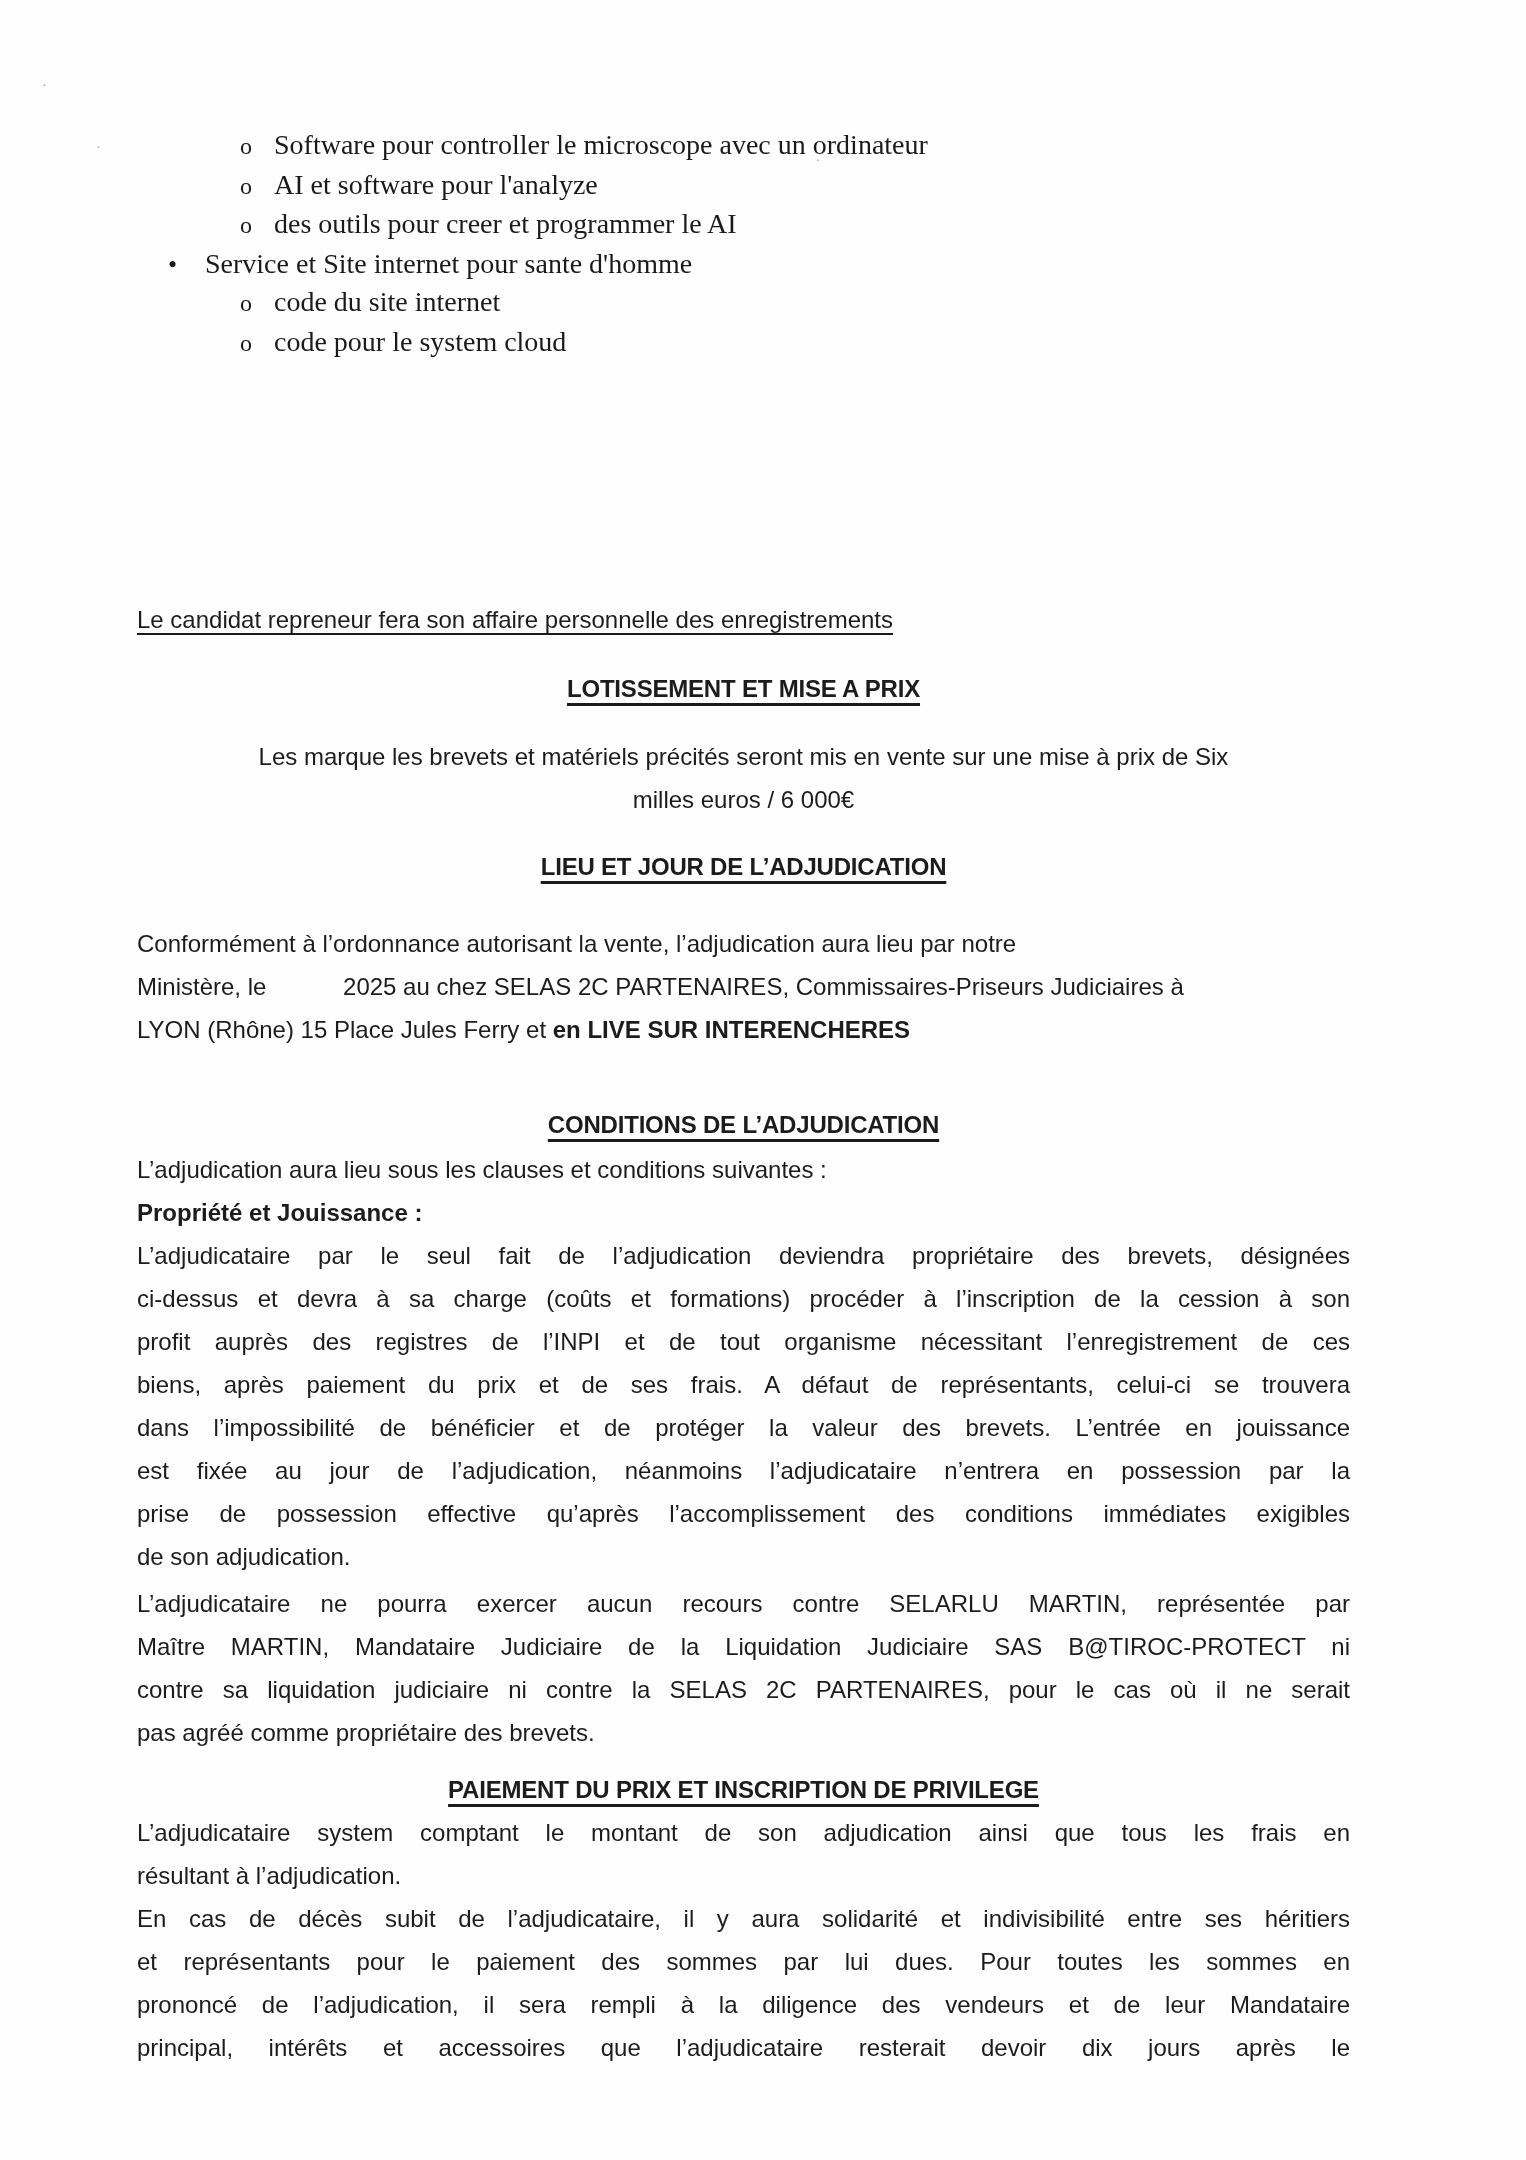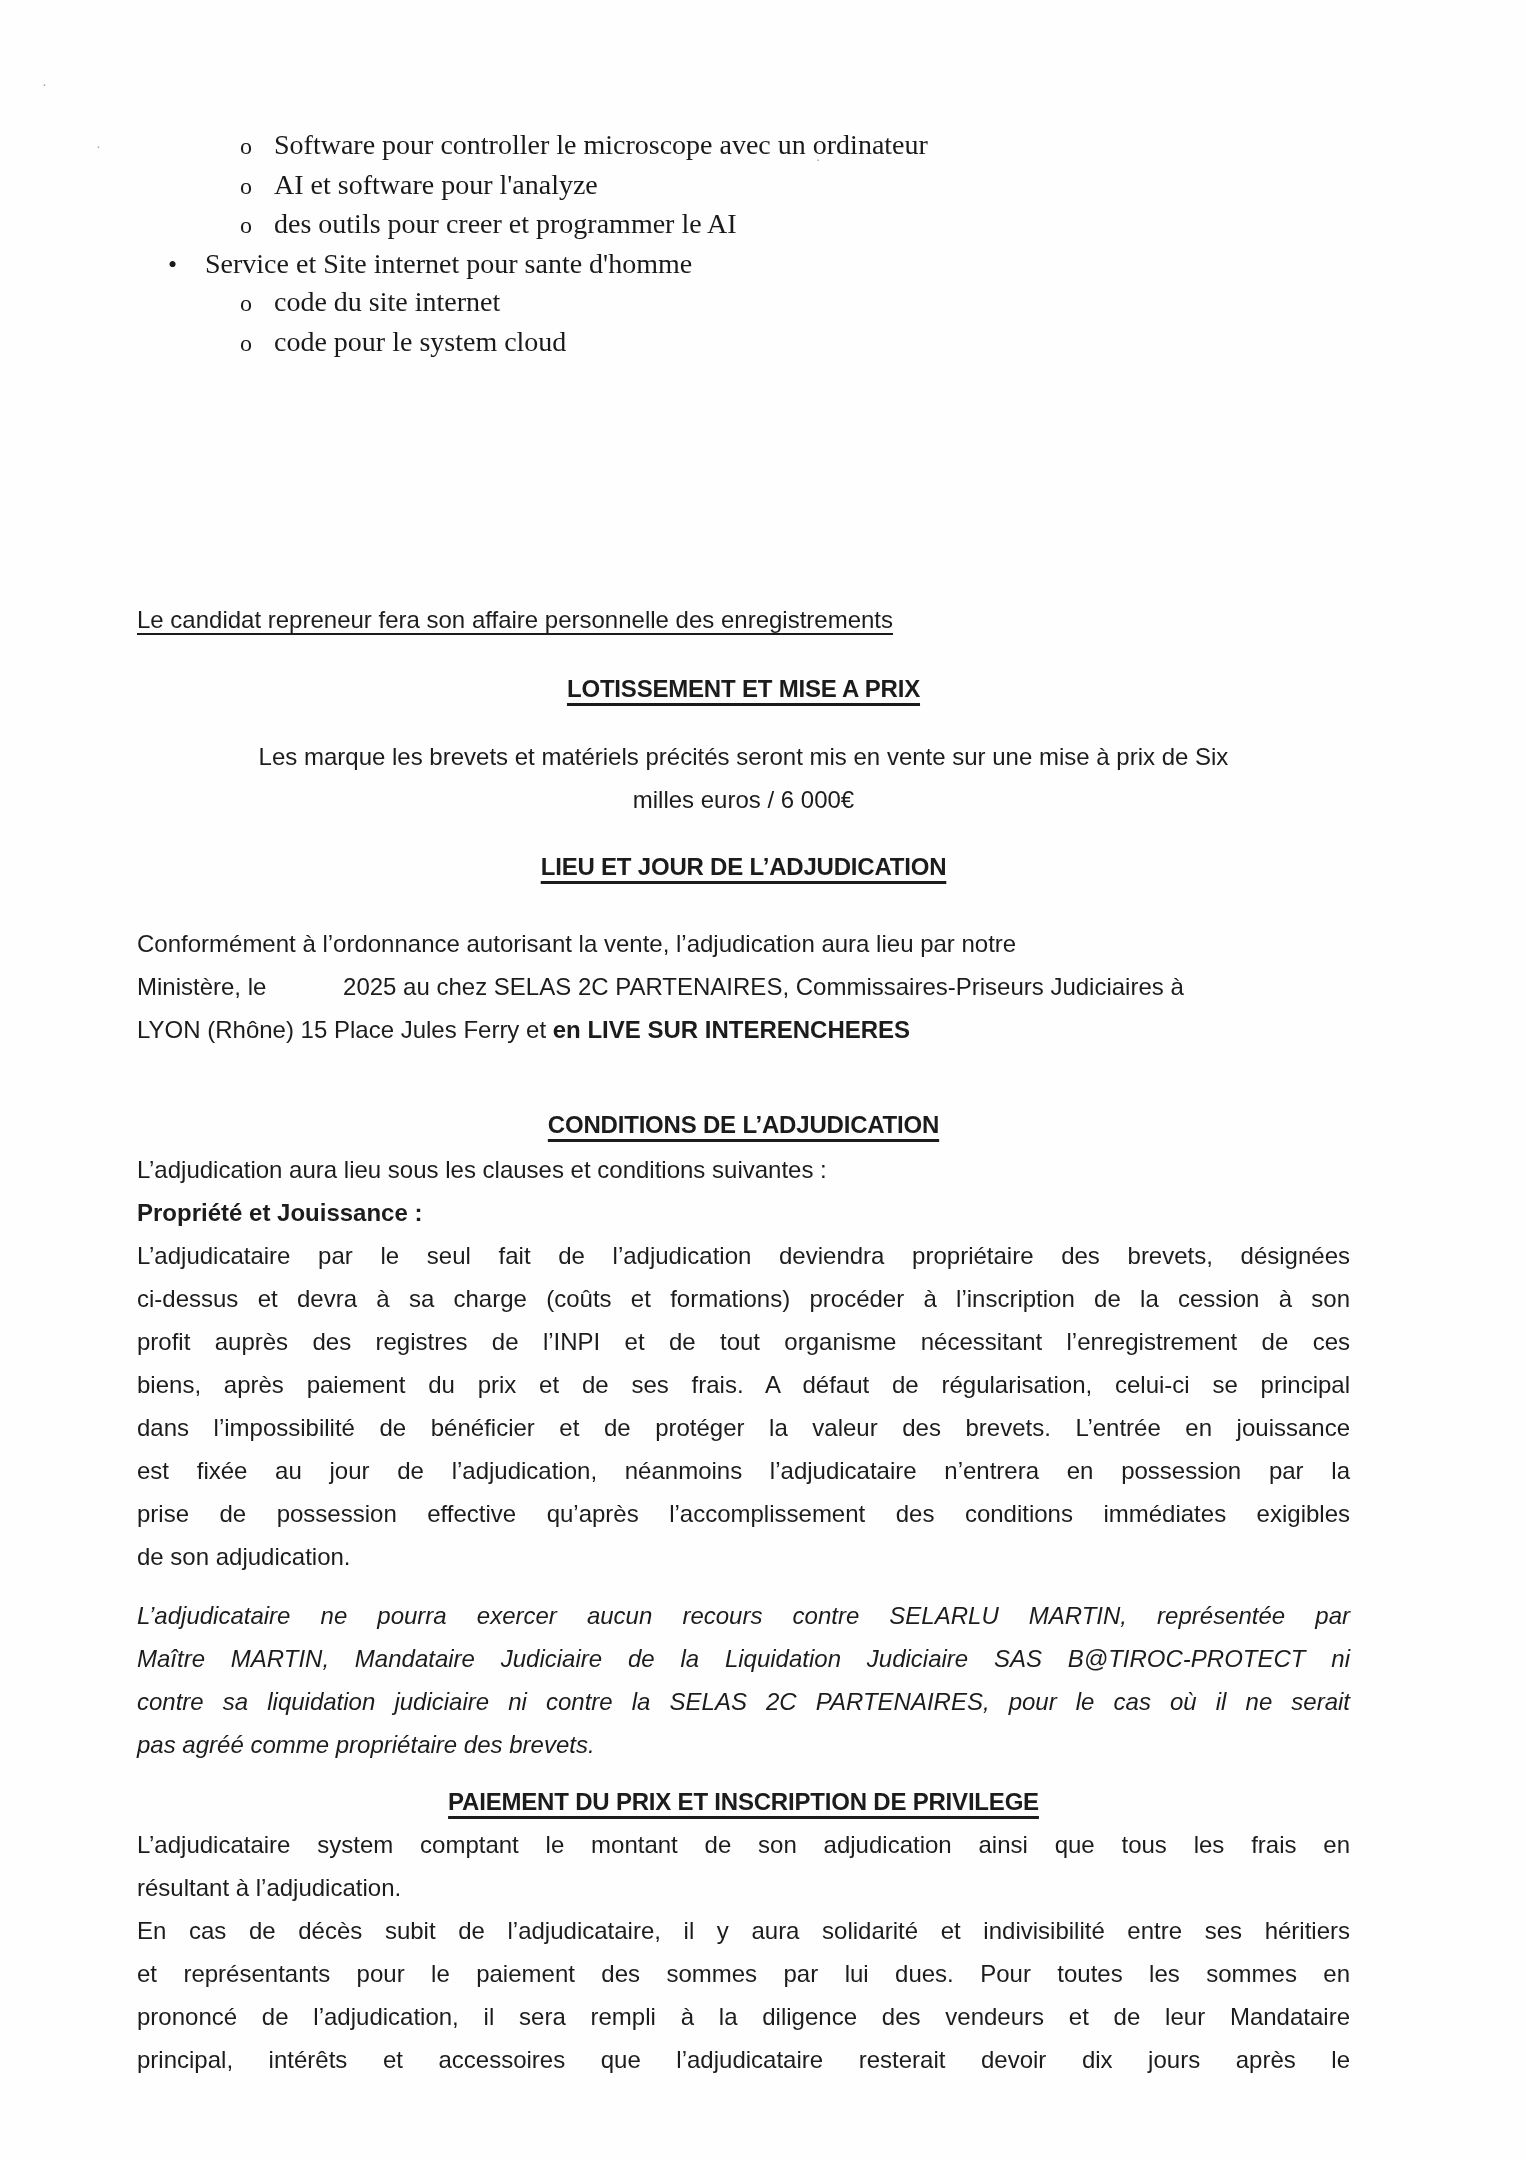--- a/index.html
+++ b/index.html
@@ -93,27 +93,27 @@
       <div class="block" style="margin-top: 2px;">
         <div class="line">L’adjudication aura lieu sous les clauses et conditions suivantes :</div>
       </div>
       <div class="block" style="margin-top: 0px;">
         <div class="line"><b>Propriété et Jouissance :</b></div>
       </div>
       <div class="block" style="margin-top: 0px;">
         <div class="line j">L’adjudicataire par le seul fait de l’adjudication deviendra propriétaire des brevets, désignées</div>
         <div class="line j">ci-dessus et devra à sa charge (coûts et formations) procéder à l’inscription de la cession à son</div>
         <div class="line j">profit auprès des registres de l’INPI et de tout organisme nécessitant l’enregistrement de ces</div>
-        <div class="line j">biens, après paiement du prix et de ses frais. A défaut de régularisation, celui-ci se principal</div>
+        <div class="line j">biens, après paiement du prix et de ses frais. A défaut de représentants, celui-ci se trouvera</div>
         <div class="line j">dans l’impossibilité de bénéficier et de protéger la valeur des brevets. L’entrée en jouissance</div>
         <div class="line j">est fixée au jour de l’adjudication, néanmoins l’adjudicataire n’entrera en possession par la</div>
         <div class="line j">prise de possession effective qu’après l’accomplissement des conditions immédiates exigibles</div>
         <div class="line">de son adjudication.</div>
       </div>
-      <div class="block" style="margin-top: 16px; font-style: italic;">
+      <div class="block" style="margin-top: 4px;">
         <div class="line j">L’adjudicataire ne pourra exercer aucun recours contre SELARLU MARTIN, représentée par</div>
         <div class="line j">Maître MARTIN, Mandataire Judiciaire de la Liquidation Judiciaire SAS B@TIROC-PROTECT ni</div>
         <div class="line j">contre sa liquidation judiciaire ni contre la SELAS 2C PARTENAIRES, pour le cas où il ne serait</div>
         <div class="line">pas agréé comme propriétaire des brevets.</div>
       </div>
       <div class="block heading" style="margin-top: 14px;"><span class="ht">PAIEMENT DU PRIX ET INSCRIPTION DE PRIVILEGE</span></div>
       <div class="block" style="margin-top: 0px;">
         <div class="line j">L’adjudicataire system comptant le montant de son adjudication ainsi que tous les frais en</div>
         <div class="line">résultant à l’adjudication.</div>
       </div>

